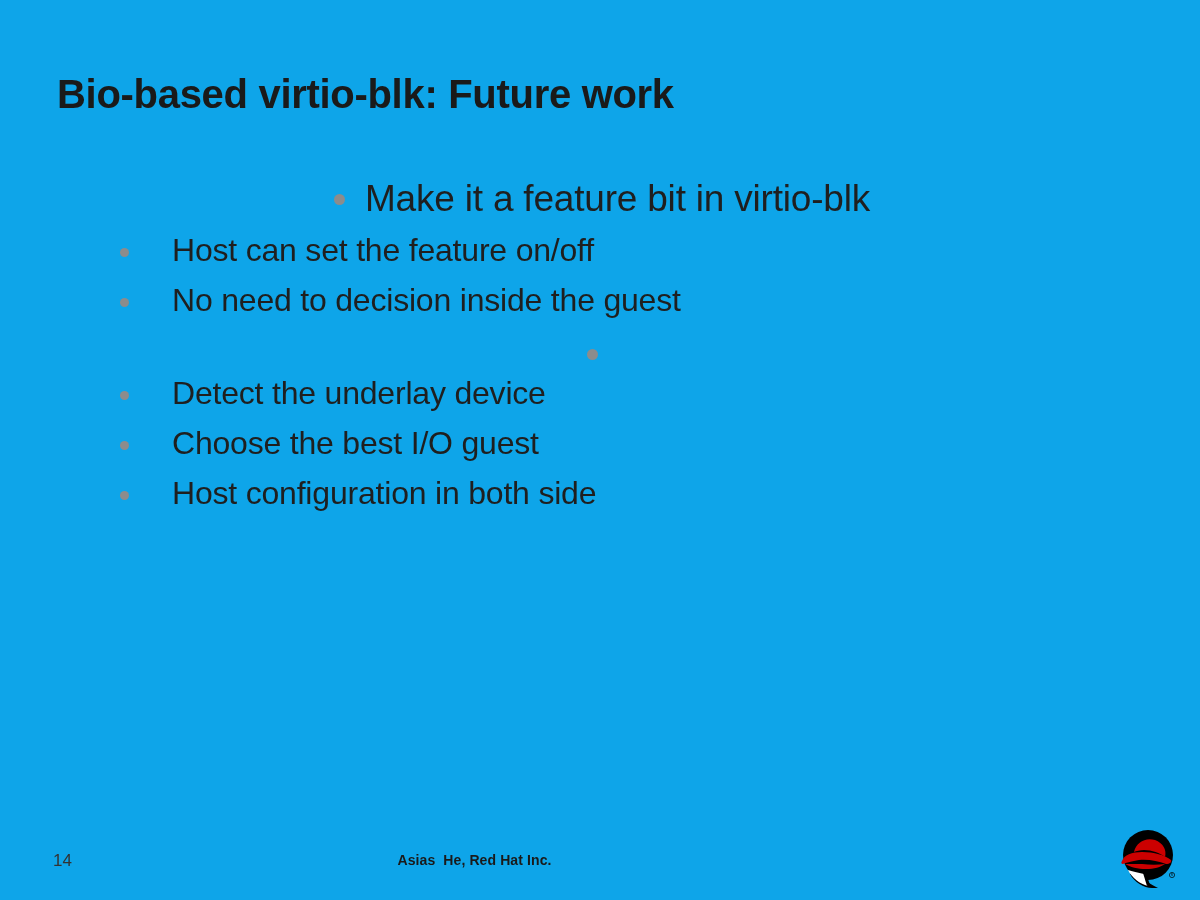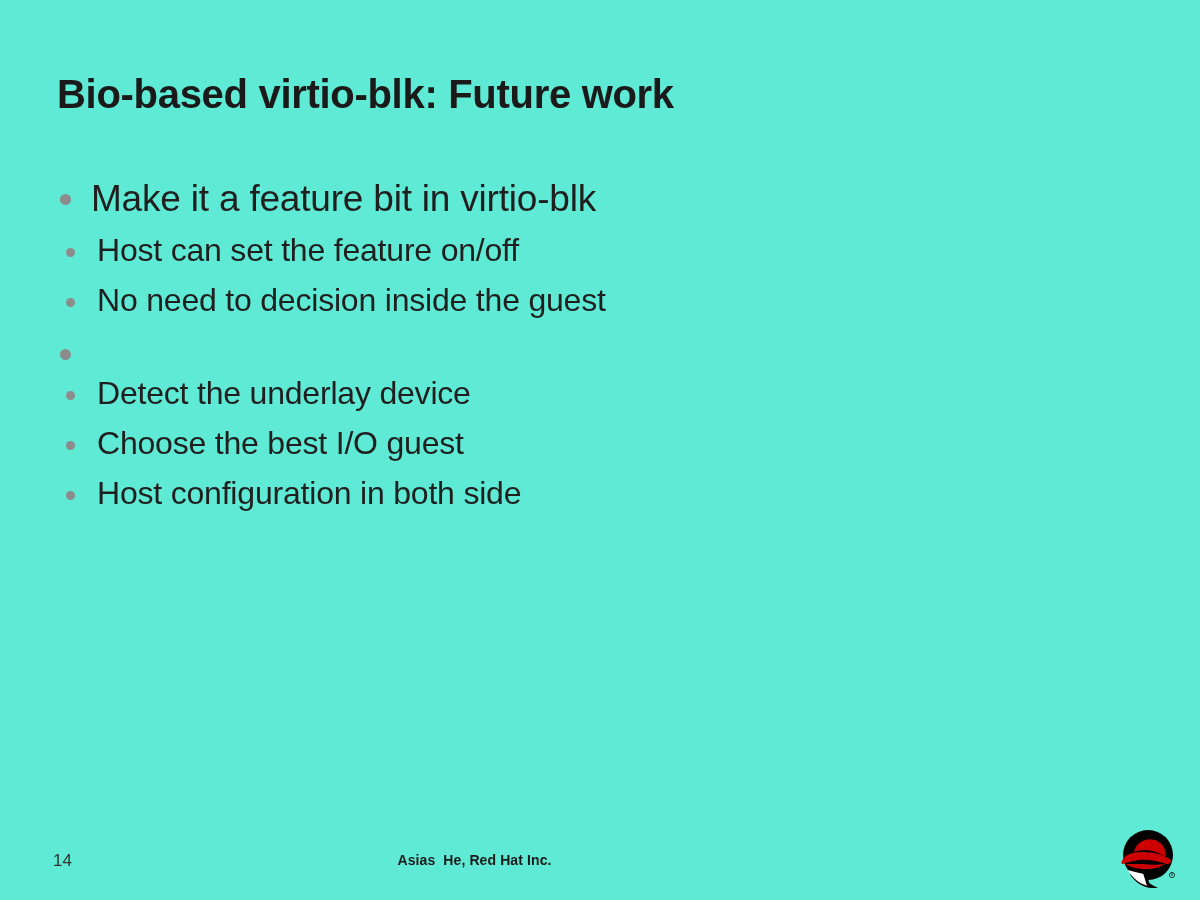--- a/index.html
+++ b/index.html
@@ -9,21 +9,21 @@
   }
   body {
     font-family: "Liberation Sans", sans-serif;
     -webkit-font-smoothing: antialiased;
   }
 
   .slide {
     position: relative;
     width: 1200px;
     height: 900px;
-    background: #5eead4;
+    background: #0ea5e9;
     overflow: hidden;
   }
 
   
   .slide-title {
     position: absolute;
     left: 57px;
     top: 72px;
     width: 1080px;
     font-size: 40px;
@@ -43,45 +43,47 @@
   }
 
   .bullet-row {
     display: flex;
     align-items: flex-start;
     box-sizing: border-box;
   }
 
   
   .lvl1 {
-    padding-left: 60px;
+    padding-left: 84px;
     padding-right: 80px;
     margin-bottom: 14px;
+    justify-content: center;
   }
   .lvl1 .dot {
     flex: 0 0 auto;
     width: 11px;
     height: 11px;
     border-radius: 50%;
     background: #8c8c8c;
     margin-top: 16px;
     margin-right: 20px;
   }
   .lvl1 .btext {
     font-size: 37px;
     line-height: 1.12;
     color: #1f1f1f;
     letter-spacing: -0.2px;
   }
 
   
   .lvl2 {
-    padding-left: 66px;
+    padding-left: 120px;
     padding-right: 80px;
     margin-bottom: 14px;
+    gap: 21px;
   }
   .lvl2 .dot {
     flex: 0 0 auto;
     width: 9px;
     height: 9px;
     border-radius: 50%;
     background: #8c8c8c;
     margin-top: 15px;
     margin-right: 22px;
   }

